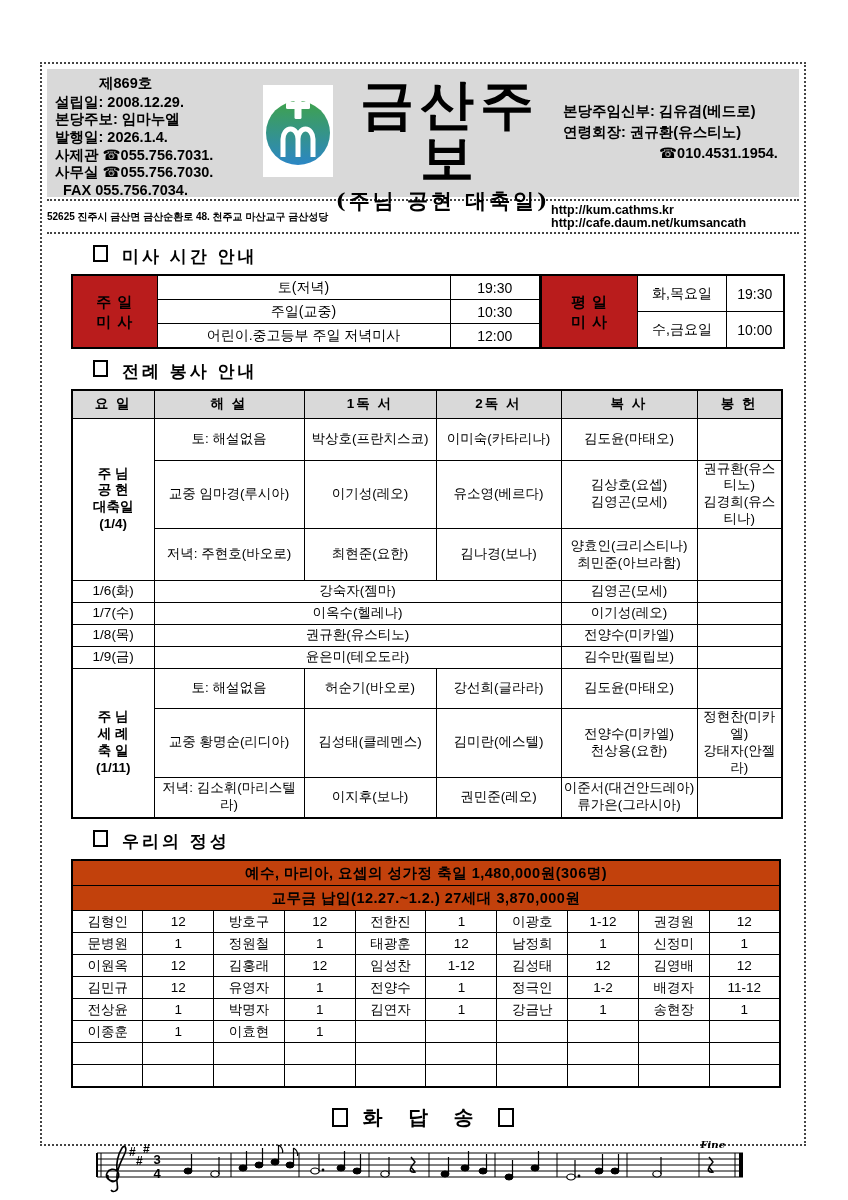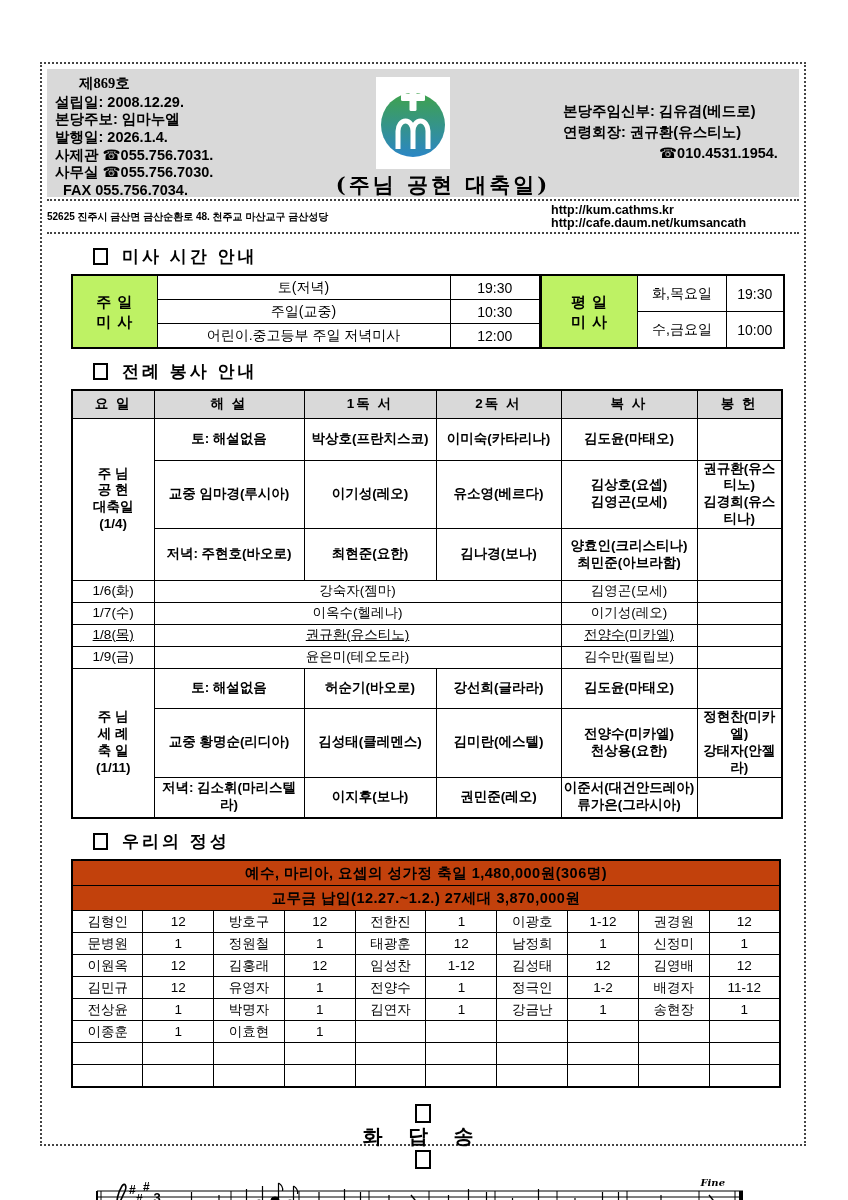--- a/index.html
+++ b/index.html
@@ -2,58 +2,58 @@
 <html><head>
 <meta charset="utf-8">
 <style>
   html,body{margin:0;padding:0;background:#fff;width:848px;height:1200px;overflow:hidden;
     font-family:"Liberation Sans","DejaVu Sans",sans-serif;color:#000;}
   .page{position:absolute;left:40px;top:62px;width:766px;height:1084px;
     border:2px dotted #444;box-sizing:border-box;padding:5px;}
   
   .masthead{background:#d9d9d9;width:100%;height:128px;display:flex;box-sizing:border-box;padding:6px 8px;}
   .mast-left{width:208px;font-size:14.5px;font-weight:bold;line-height:1.22;}
-  .mast-left .issue{margin-left:24px;margin-bottom:1px;font-family:Liberation Serif, serif;}
+  .mast-left .issue{margin-left:44px;margin-bottom:1px;}
   .mast-left .fax{margin-left:8px;}
   .mast-center{flex:1;text-align:center;position:relative;}
   .title-row{display:flex;align-items:center;justify-content:center;gap:4px;margin-top:2px;}
   .logo-box{width:74px;height:92px;background:#fff;display:flex;align-items:center;justify-content:center;}
   .paper-title{font-family:"DejaVu Serif","Liberation Serif",serif;font-weight:bold;
     font-size:54px;letter-spacing:6px;line-height:1;}
   .paper-subtitle{font-family:"DejaVu Serif","Liberation Serif",serif;font-weight:bold;
     font-size:21px;letter-spacing:3px;margin-top:2px;margin-left:60px;}
   .mast-right{width:228px;font-size:14.5px;font-weight:bold;line-height:1.45;padding-top:26px;}
   .mast-right .tel{margin-left:96px;}
   
   .addr{border-top:2px dotted #444;border-bottom:2px dotted #444;height:35px;display:flex;
     align-items:center;box-sizing:border-box;margin-top:2px;}
   .addr-text{flex:1;text-align:left;font-size:10px;font-weight:bold;}
   .addr-urls{width:246px;font-size:12.5px;font-weight:bold;line-height:1.02;padding-right:2px;}
   
   .content{padding:0 24px;}
-  .sec-title{display:flex;align-items:center;font-size:17px;font-weight:bold;letter-spacing:3px;
+  .sec-title{display:flex;font-size:17px;font-weight:bold;letter-spacing:3px;
     margin:11px 0 6px 22px;}
   .sq{display:inline-block;width:11px;height:13px;border:2px solid #000;margin-right:14px;}
   table.tbl{border-collapse:collapse;width:710px;table-layout:fixed;}
   table.tbl td{border:1px solid #000;text-align:center;vertical-align:middle;
     font-size:13.5px;padding:0 1px;overflow:hidden;}
   table.tbl{border:2px solid #000;}
   .hd td{background:#d9d9d9;font-weight:bold;letter-spacing:2px;}
-  .gray{background:#bef264;}
-  .pre{white-space:pre-line;line-height:1.3;font-weight:bold;}
+  .gray{background:#b91c1c;}
+  .pre{white-space:pre-line;line-height:1.3;}
   .sm{font-size:12px;}
   .masswrap{display:flex;}
   table.mass td{height:23px;font-size:14px;}
   table.mass .lbl{font-weight:bold;font-size:15px;letter-spacing:1px;}
   table.liturgy td{line-height:1.25;}
   table.offer td{height:21px;font-size:13.5px;}
   table.offer .sumrow td{background:#c2410c;font-weight:bold;font-size:14.5px;height:24px;letter-spacing:0.5px;}
   
-  .hymn-title{display:flex;align-items:center;font-size:20px;
-    font-weight:bold;letter-spacing:10px;margin:16px 0 6px 0;flex-direction:column;}
+  .hymn-title{display:flex;align-items:center;justify-content:center;font-size:20px;
+    font-weight:bold;letter-spacing:10px;margin:16px 0 6px 0;}
   .hymn-title .sq{width:12px;height:15px;margin:0 14px;}
   .music{margin:2px auto 0 auto;width:660px;}
 </style>
 </head>
 <body>
 
 <div class="page">
 
   <div class="masthead">
     <div class="mast-left">
@@ -74,20 +74,21 @@
                 <stop offset="0" stop-color="#3fa24c"></stop>
                 <stop offset="1" stop-color="#2b86c5"></stop>
               </linearGradient>
             </defs>
             <circle cx="0" cy="2" r="32" fill="url(#lg)"></circle>
             <rect x="-3.5" y="-36" width="7" height="24" rx="1.5" fill="#fff"></rect>
             <rect x="-12" y="-29" width="24" height="7" rx="1.5" fill="#fff"></rect>
             <path d="M -15 26 V 8 A 7.5 10 0 0 1 0 8 V 26 V 8 A 7.5 10 0 0 1 15 8 V 26" fill="none" stroke="#fff" stroke-width="5"></path>
           </svg>
         </div>
+        <div class="paper-title">금산주보</div>
       </div>
       <div class="paper-subtitle">(주님 공현 대축일)</div>
     </div>
     <div class="mast-right">
       <div>본당주임신부: 김유겸(베드로)</div>
       <div>연령회장: 권규환(유스티노)</div>
       <div class="tel">☎010.4531.1954.</div>
     </div>
   </div>
 
@@ -205,21 +206,21 @@
         <td colspan="3">강숙자(젬마)</td>
         <td>김영곤(모세)</td>
         <td></td>
       </tr>
       <tr style="height:22px;">
         <td>1/7(수)</td>
         <td colspan="3">이옥수(헬레나)</td>
         <td>이기성(레오)</td>
         <td></td>
       </tr>
-      <tr style="height:22px;text-decoration:underline;">
+      <tr style="height:22px;">
         <td>1/8(목)</td>
         <td colspan="3">권규환(유스티노)</td>
         <td>전양수(미카엘)</td>
         <td></td>
       </tr>
       <tr style="height:22px;">
         <td>1/9(금)</td>
         <td colspan="3">윤은미(테오도라)</td>
         <td>김수만(필립보)</td>
         <td></td>

